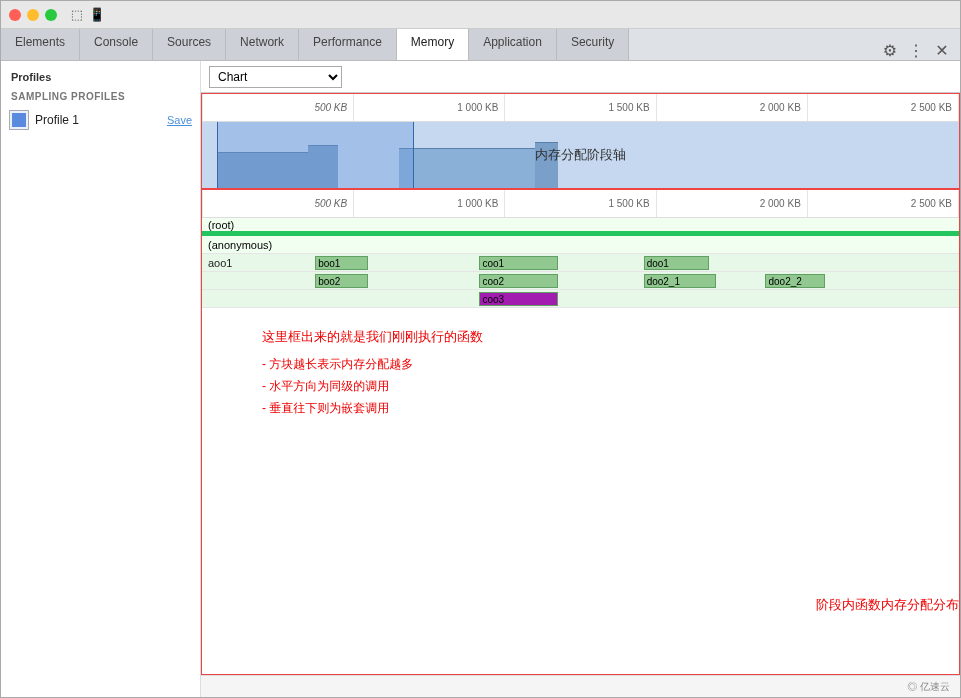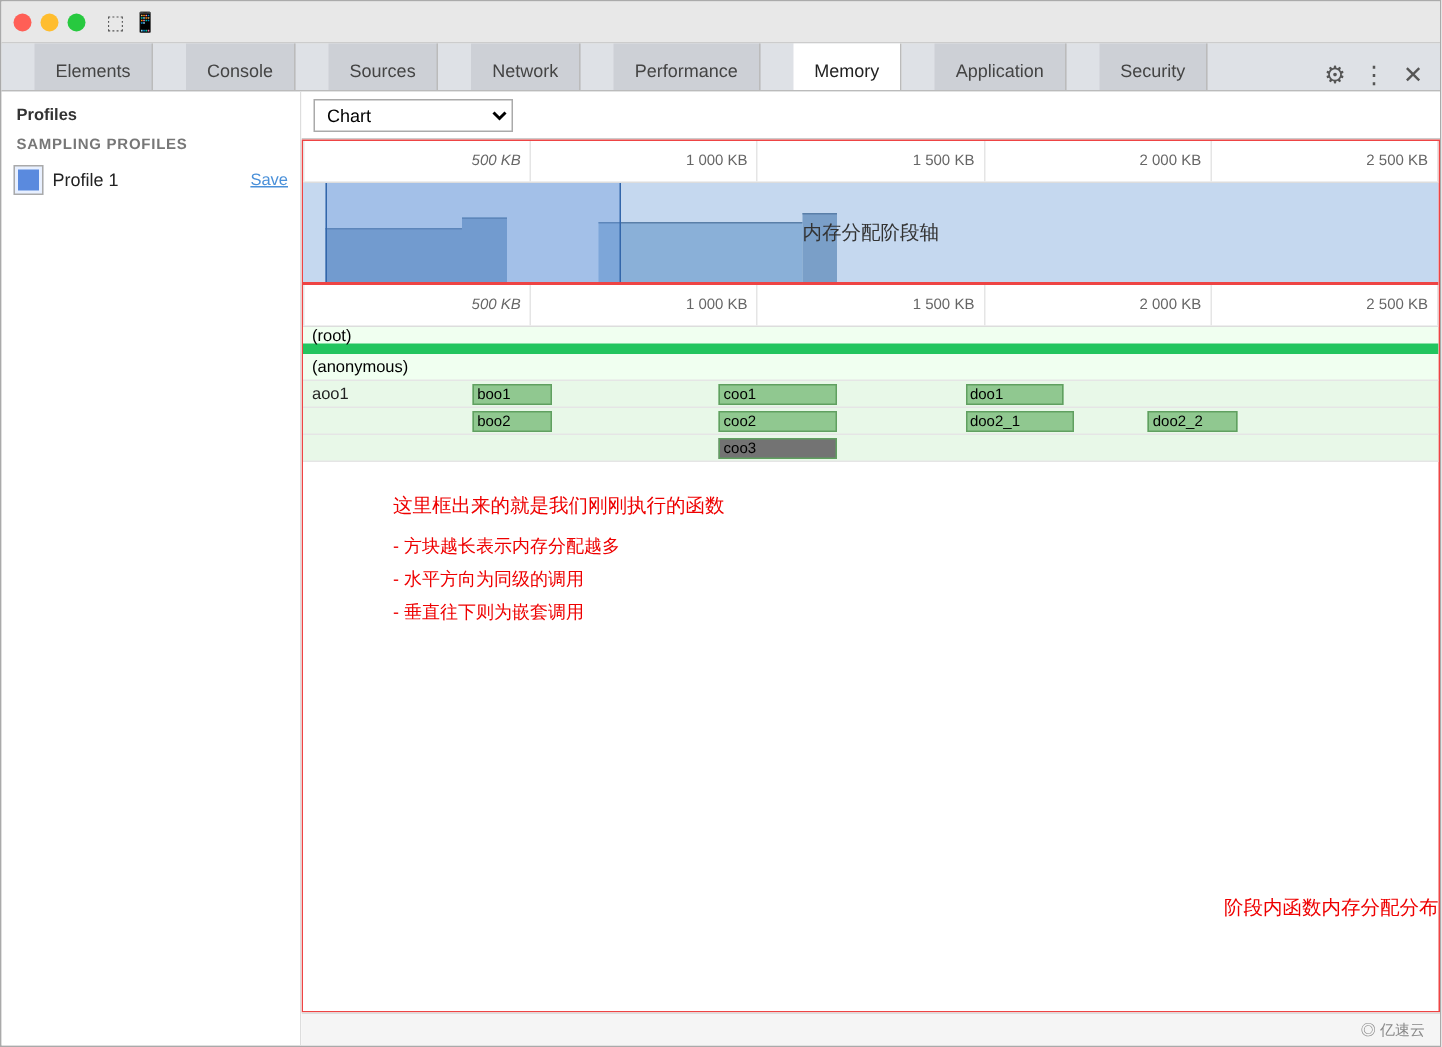--- a/index.html
+++ b/index.html
@@ -13,21 +13,21 @@
     .window-controls { display: flex; gap: 6px; }
     .win-btn { width: 12px; height: 12px; border-radius: 50%; border: none; cursor: pointer; }
     .win-btn.close { background: #ff5f56; }
     .win-btn.minimize { background: #ffbd2e; }
     .win-btn.maximize { background: #27c93f; }
     .title-bar-icons { display: flex; gap: 4px; margin-left: 4px; }
     .title-icon { width: 16px; height: 16px; display: flex; align-items: center; justify-content: center; color: #555; font-size: 13px; cursor: pointer; }
 
     
     .tab-bar { height: 32px; background: #dee1e6; display: flex; align-items: flex-end; border-bottom: 1px solid #bbb; flex-shrink: 0; }
-    .tab { padding: 6px 14px; font-size: 12px; color: #444; cursor: pointer; background: #cdd0d6; border-right: 1px solid #bbb; height: 100%; display: flex; align-items: flex-end; margin-left: 22px; }
+    .tab { padding: 6px 14px; font-size: 12px; color: #444; cursor: pointer; background: #cdd0d6; border-right: 1px solid #bbb; height: 100%; display: flex; align-items: flex-start; }
     .tab.active { background: #fff; color: #222; border-bottom: none; }
     .tab-actions { margin-left: auto; display: flex; align-items: center; padding-right: 8px; gap: 6px; }
     .tab-action-icon { font-size: 16px; color: #555; cursor: pointer; width: 20px; height: 20px; display: flex; align-items: center; justify-content: center; }
 
     
     .main-layout { display: flex; flex: 1; overflow: hidden; }
 
     
     .sidebar { width: 200px; background: #fff; border-right: 1px solid #ddd; display: flex; flex-direction: column; flex-shrink: 0; }
     .sidebar-section-title { font-size: 11px; color: #333; font-weight: 600; padding: 10px 10px 4px 10px; }
@@ -172,21 +172,21 @@
           <div class="axis-tick">
               <span>2 000 KB</span>
             </div>
           <div class="axis-tick">
               <span>2 500 KB</span>
             </div>
         </div>
 
         <div style="display:flex; flex-direction:column; flex-shrink:0;">
 
-          <div style="height:18px; display:flex; align-items:center; border-bottom:7px solid #22c55e; background:#f0fff0;">
+          <div style="height:18px; display:flex; align-items:center; border-bottom:5px solid #22c55e; background:#f0fff0;">
             <div style="width:100px; font-size:11px; padding:0 6px; flex-shrink:0;">(root)</div>
             <div style="flex:1; position:relative; height:100%;"></div>
           </div>
 
           <div style="height:18px; display:flex; align-items:center; border-bottom:1px solid #e5e5e5; background:#f0fff0;">
             <div style="width:100px; font-size:11px; padding:0 6px; flex-shrink:0;">(anonymous)</div>
             <div style="flex:1; position:relative; height:100%;"></div>
           </div>
 
           <div style="height:18px; display:flex; align-items:center; border-bottom:1px solid #e5e5e5; background:#e8f8e8;">
@@ -212,21 +212,21 @@
               <div style="position:absolute; left:52%; top:2px; width:11%; height:14px; background:#90c890; border:1px solid #60a060; display:flex; align-items:center; padding-left:2px; font-size:10px;">doo2_1</div>
 
               <div style="position:absolute; left:64%; top:2px; width:9%; height:14px; background:#90c890; border:1px solid #60a060; display:flex; align-items:center; padding-left:2px; font-size:10px;margin-left:43px;">doo2_2</div>
             </div>
           </div>
 
           <div style="height:18px; display:flex; align-items:center; border-bottom:1px solid #e5e5e5; background:#e8f8e8;">
             <div style="width:100px; font-size:11px; padding:0 6px; flex-shrink:0;"></div>
             <div style="flex:1; position:relative; height:100%;">
 
-              <div style="position:absolute; left:27%; top:2px; width:12%; height:14px; background:#737373; border:1px solid #60a060; display:flex; align-items:center; padding-left:2px; font-size:10px;">coo3</div>
+              <div style="position:absolute; left:27%; top:2px; width:12%; height:14px; background:#a21caf; border:1px solid #60a060; display:flex; align-items:center; padding-left:2px; font-size:10px;">coo3</div>
             </div>
           </div>
         </div>
 
         <div style="padding:20px 60px; flex:1; overflow:hidden;">
           <div style="font-size:13px; color:#e00; margin-bottom:10px;">这里框出来的就是我们刚刚执行的函数</div>
           <div style="font-size:12px; color:#e00; margin-bottom:5px;">- 方块越长表示内存分配越多</div>
           <div style="font-size:12px; color:#e00; margin-bottom:5px;">- 水平方向为同级的调用</div>
           <div style="font-size:12px; color:#e00; margin-bottom:5px;">- 垂直往下则为嵌套调用</div>
         </div>

